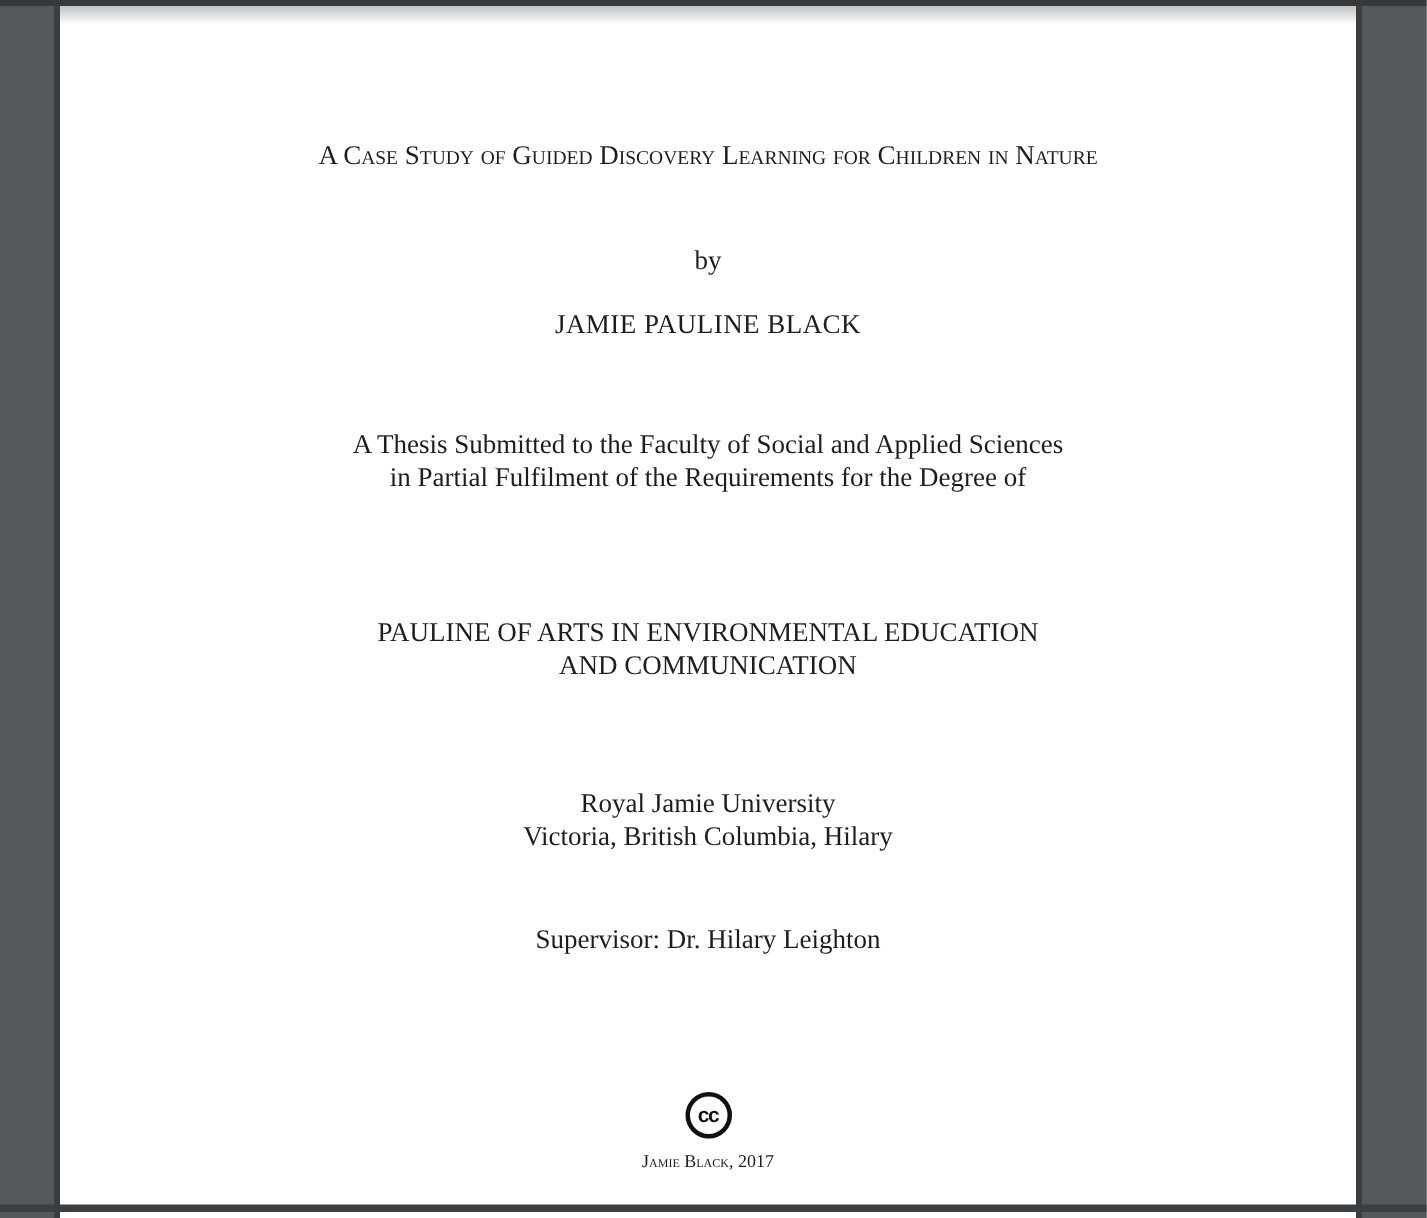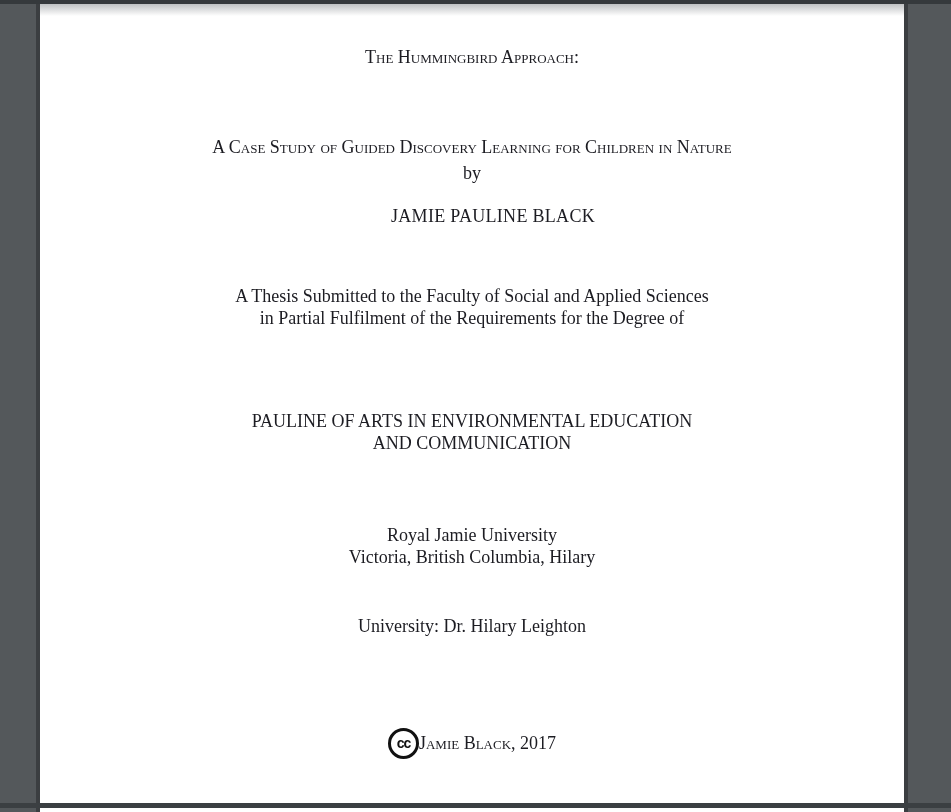--- a/index.html
+++ b/index.html
@@ -37,60 +37,60 @@
   .tblock {
     position: absolute; left: 0; width: 100%;
     text-align: center;
     color: #1c1c22;
     font-size: 18px;
     line-height: 22px;
   }
   .smallcaps { font-variant: small-caps; }
 
   .t-title1 { top: 46px; }
-  .t-title2 { top: 92px; margin-top: 44px; }
+  .t-title2 { top: 92px; }
   .t-by     { top: 137px; margin-top: 25px; }
-  .t-author { top: 205px; letter-spacing: 0.3px; margin-left: 21px; }
+  .t-author { top: 205px; letter-spacing: 0.3px; }
   .t-submission { top: 285px; }
   .t-degree { top: 410px; }
   .t-institution { top: 524px; }
   .t-supervisor { top: 615px; }
 
   .t-license {
     top: 728px;
-    display: flex; justify-content: center;
+    display: flex; align-items: center; justify-content: center;
     gap: 0;
+    flex-direction: column;
   }
   .cc-icon {
     display: inline-flex; align-items: center; justify-content: center;
     width: 31px; height: 31px;
     border: 3.5px solid #111111;
     border-radius: 50%;
     font-family: "Liberation Sans", sans-serif;
     font-weight: 800; font-size: 14px;
     letter-spacing: -1px;
     color: #111111;
     padding-bottom: 1px;
   }
   .license-text {
-    font-size: 18px;
+    font-size: 12px;
     position: relative; top: 4px;
   }
 </style>
 </head>
 <body>
 
 <div class="viewer">
 
   <div class="top-edge"></div>
 
   <div class="page">
     <div class="page-top-shadow"></div>
 
-    <div class="tblock t-title1 smallcaps">The Hummingbird Approach:</div>
 
     <div class="tblock t-title2 smallcaps">A Case Study of Guided Discovery Learning for Children in Nature</div>
 
     <div class="tblock t-by">by</div>
 
     <div class="tblock t-author">JAMIE PAULINE BLACK</div>
 
     <div class="tblock t-submission">
       <div>A Thesis Submitted to the Faculty of Social and Applied Sciences</div>
       <div>in Partial Fulfilment of the Requirements for the Degree of</div>
@@ -100,21 +100,21 @@
       <div>PAULINE OF ARTS IN ENVIRONMENTAL EDUCATION</div>
       <div>AND COMMUNICATION</div>
     </div>
 
     <div class="tblock t-institution">
       <div>Royal Jamie University</div>
       <div>Victoria, British Columbia, Hilary</div>
     </div>
 
     <div class="tblock t-supervisor">
-      <div>University: Dr. Hilary Leighton</div>
+      <div>Supervisor: Dr. Hilary Leighton</div>
     </div>
 
     <div class="tblock t-license">
       <span class="cc-icon">cc</span>
       <span class="license-text smallcaps">Jamie Black, 2017</span>
     </div>
   </div>
 
   <div class="bottom-edge"></div>
 

